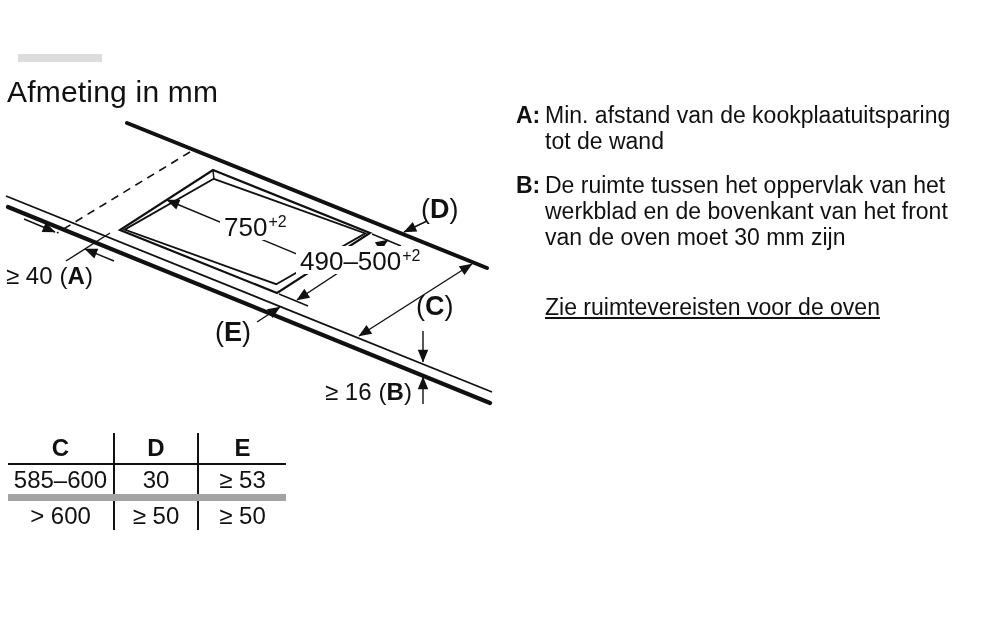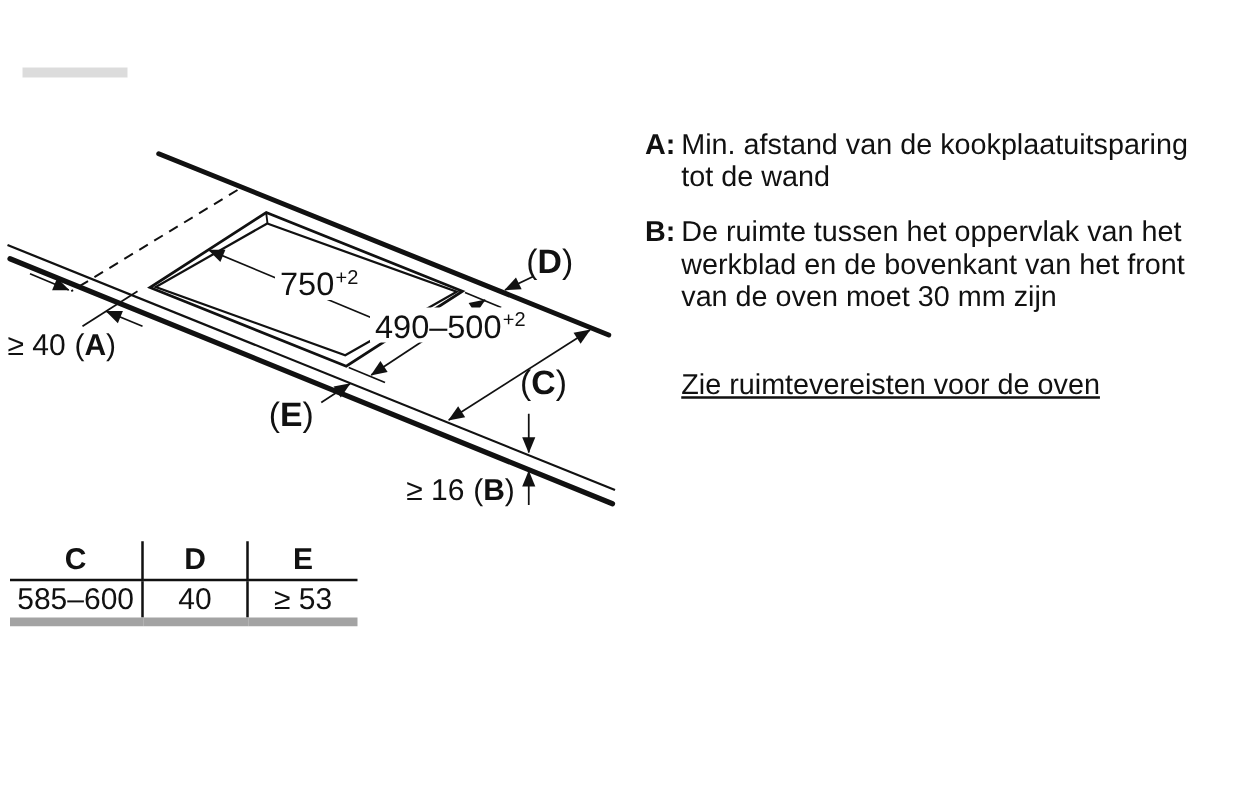--- a/index.html
+++ b/index.html
@@ -48,20 +48,21 @@
   table.dims .c3 { width:87px; }
   table.dims tr.r1 td { border-bottom:7px solid #a3a3a3; }
 </style>
 </head>
 <body>
 
 <div class="canvas">
 
   <div class="artifact"></div>
 
+  <h1 class="title">Afmeting in mm</h1>
 
   <svg class="diagram" width="500" height="430" viewBox="0 0 500 430">
     <defs>
       <marker id="arr" viewBox="0 0 12 12" refX="11" refY="6" markerWidth="14" markerHeight="14" markerUnits="userSpaceOnUse" orient="auto-start-reverse">
         <path d="M0.5,1.5 L11.5,6 L0.5,10.5 Z" fill="#111"></path>
       </marker>
     </defs>
 
     <line class="ln" x1="127" y1="123" x2="487" y2="268" stroke-width="4" stroke-linecap="round"></line>
     <line class="ln" x1="6" y1="196" x2="492" y2="392" stroke-width="1.8"></line>
@@ -108,22 +109,27 @@
     <thead>
       <tr>
         <th class="c1">C</th>
         <th class="c2">D</th>
         <th class="c3">E</th>
       </tr>
     </thead>
     <tbody>
       <tr class="r1">
         <td class="c1">585–600</td>
-        <td class="c2">40</td>
+        <td class="c2">30</td>
         <td class="c3">≥ 53</td>
+      </tr>
+      <tr class="r2">
+        <td class="c1">&gt; 600</td>
+        <td class="c2">≥ 50</td>
+        <td class="c3">≥ 50</td>
       </tr>
     </tbody>
   </table>
 
   <div class="note" style="left:516px; top:102px; width:465px;">
     <span class="lbl">A:</span>
     <span class="body" style="width:436px;">Min. afstand van de kookplaatuitsparing tot de wand</span>
   </div>
 
   <div class="note" style="left:516px; top:172px; width:465px;">

